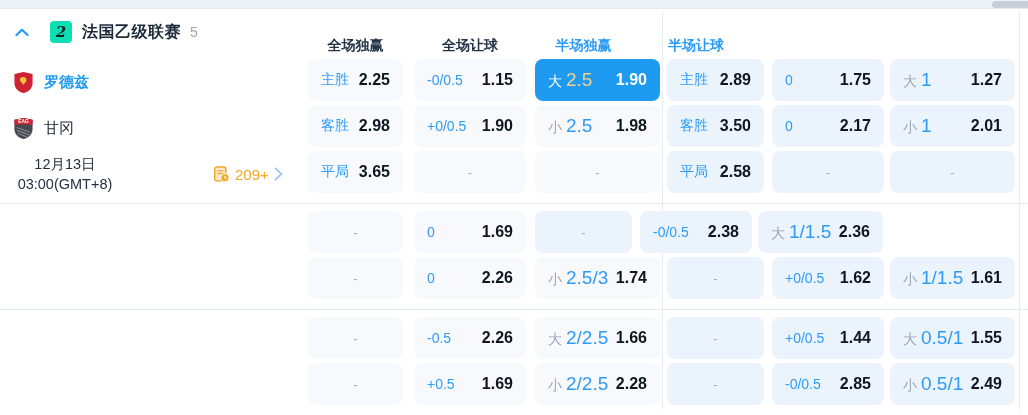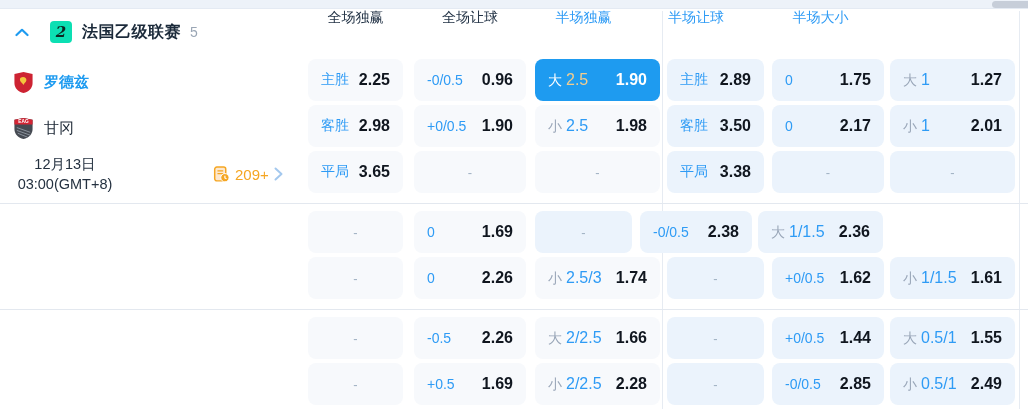--- a/index.html
+++ b/index.html
@@ -10,21 +10,21 @@
   .top-strip{position:relative;height:9px;background:#edf2f9;border-bottom:1px solid #e4eaf3;}
   .scroll-thumb{position:absolute;right:-6px;top:1px;width:42px;height:7px;border-radius:4px;background:#c7ced9;}
 
   .league-header{position:relative;height:46px;display:flex;align-items:center;padding-left:15px;}
   .collapse{display:flex;align-items:center;cursor:pointer;}
   .league-badge{margin-left:21px;width:22px;height:22px;border-radius:4px;background:#0cdfb3;
     color:#0e2620;font-weight:700;font-style:italic;font-size:15px;display:flex;align-items:center;
     justify-content:center;font-family:"DejaVu Serif","Liberation Serif",serif;}
   .league-name{margin-left:10px;font-size:16px;font-weight:700;color:#1b2a3a;letter-spacing:.5px;}
   .league-count{margin-left:9px;font-size:14px;color:#9aa6b5;}
-  .col-heads{position:absolute;left:308px;top:0;height:100%;display:flex;align-items:flex-start;}
+  .col-heads{position:absolute;left:308px;top:0;height:100%;display:flex;align-items:flex-end;font-weight:bold;}
   .col-head{font-size:14px;color:#243447;text-align:center;}
   .col-head.half-head{color:#2e9bf5;cursor:pointer;}
 
   .body{position:relative;}
   .vdiv{position:absolute;width:1px;background:#e6ebf2;top:-44px;height:398px;z-index:0;}
   .vdiv.d1{left:662px;}
   .vdiv.d2{left:1019px;}
 
   #groups{position:relative;z-index:1;padding-top:4px;}
   .row{display:flex;height:42px;margin-bottom:4px;padding-left:308px;}
@@ -34,21 +34,21 @@
   .cell.empty{justify-content:center;cursor:default;}
   .cell.sel{background:#1e9bf0;}
   .c1{width:95px;margin-right:11px;}
   .c2{width:112px;margin-right:9px;}
   .c3{width:125px;margin-right:7px;}
   .c4{width:97px;margin-right:8px;}
   .c5{width:112px;margin-right:6px;}
   .c6{width:125px;}
   .lbl{color:#2e9bf5;font-size:14px;}
   .big{color:#99a6b8;font-size:14px;}
-  .line{color:#2e9bf5;font-size:16px;margin-left:4px;}
+  .line{color:#2e9bf5;font-size:19px;margin-left:4px;}
   .val{color:#10161f;font-size:16px;font-weight:700;}
   .sel .big{color:#fff;}
   .sel .line{color:#f3cd8e;}
   .sel .val{color:#fff;}
   .dash{color:#9fb0c2;font-size:13px;}
 
   .match-info{position:absolute;left:0;top:4px;width:300px;z-index:2;}
   .team-row{height:46px;display:flex;align-items:center;padding-left:13px;}
   .crest{width:21px;height:23px;margin-right:10px;flex:none;}
   .team-name{font-size:15px;color:#202b38;}
@@ -76,21 +76,20 @@
         </svg>
     </span>
     <span class="league-badge">2</span>
     <span class="league-name">法国乙级联赛</span>
     <span class="league-count">5</span>
     <div class="col-heads" id="col-heads">
         <div class="col-head c1">全场独赢</div>
         <div class="col-head c2">全场让球</div>
         <div class="col-head c4 half-head">半场独赢</div>
         <div class="col-head c5 half-head">半场让球</div>
-        <div class="col-head c6 half-head">半场大小</div>
       </div>
   </div>
 
   <div class="body">
     <div class="vdiv d1"></div>
     <div class="vdiv d2"></div>
 
     <div class="match-info">
       <div class="team-row">
         <svg class="crest" viewBox="0 0 22 24">
@@ -129,21 +128,21 @@
     </div>
 
     <div id="groups">
         <div class="row">
           <div class="cell c1">
             <span class="lbl">主胜</span>
             <span class="val">2.25</span>
           </div>
           <div class="cell c2">
             <span class="lbl">-0/0.5</span>
-            <span class="val">0.96</span>
+            <span class="val">1.15</span>
           </div>
           <div class="cell c3 sel">
             <span><span class="big">大</span><span class="line">2.5</span></span>
             <span class="val">1.90</span>
           </div>
           <div class="cell c4 half">
             <span class="lbl">主胜</span>
             <span class="val">2.89</span>
           </div>
           <div class="cell c5 half">
@@ -187,21 +186,21 @@
             <span class="val">3.65</span>
           </div>
           <div class="cell c2 empty">
             <span class="dash">-</span>
           </div>
           <div class="cell c3 empty">
             <span class="dash">-</span>
           </div>
           <div class="cell c4 half">
             <span class="lbl">平局</span>
-            <span class="val">3.38</span>
+            <span class="val">2.58</span>
           </div>
           <div class="cell c5 half empty">
             <span class="dash">-</span>
           </div>
           <div class="cell c6 half empty">
             <span class="dash">-</span>
           </div>
         </div>
         <div class="grp-sep" style="height: 14px; position: relative;">
           <div style="position: absolute; left: 0px; right: 0px; top: 6px; height: 1px; background: rgb(227, 232, 239);"></div>

